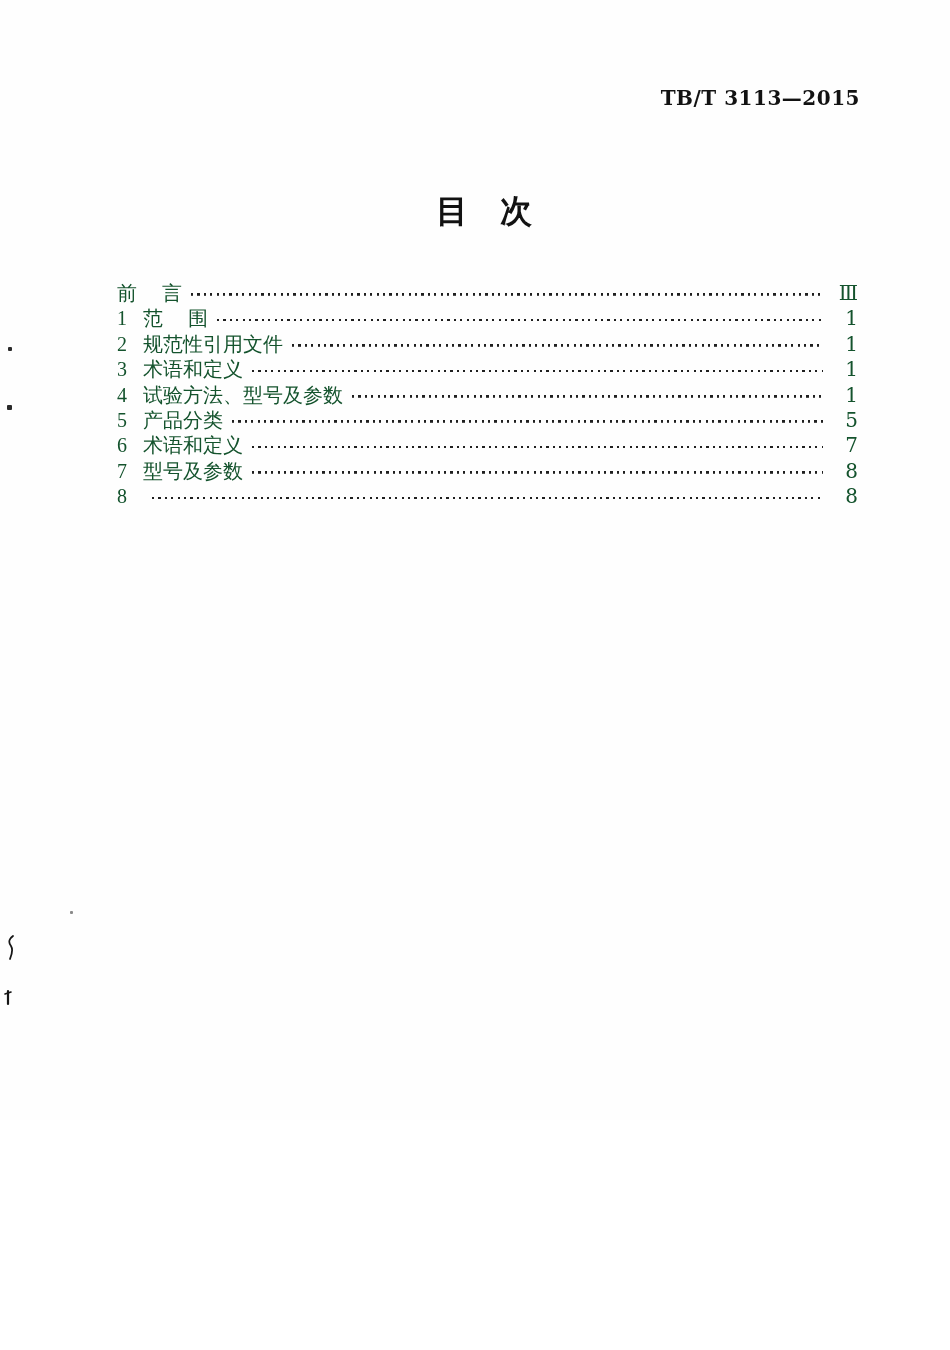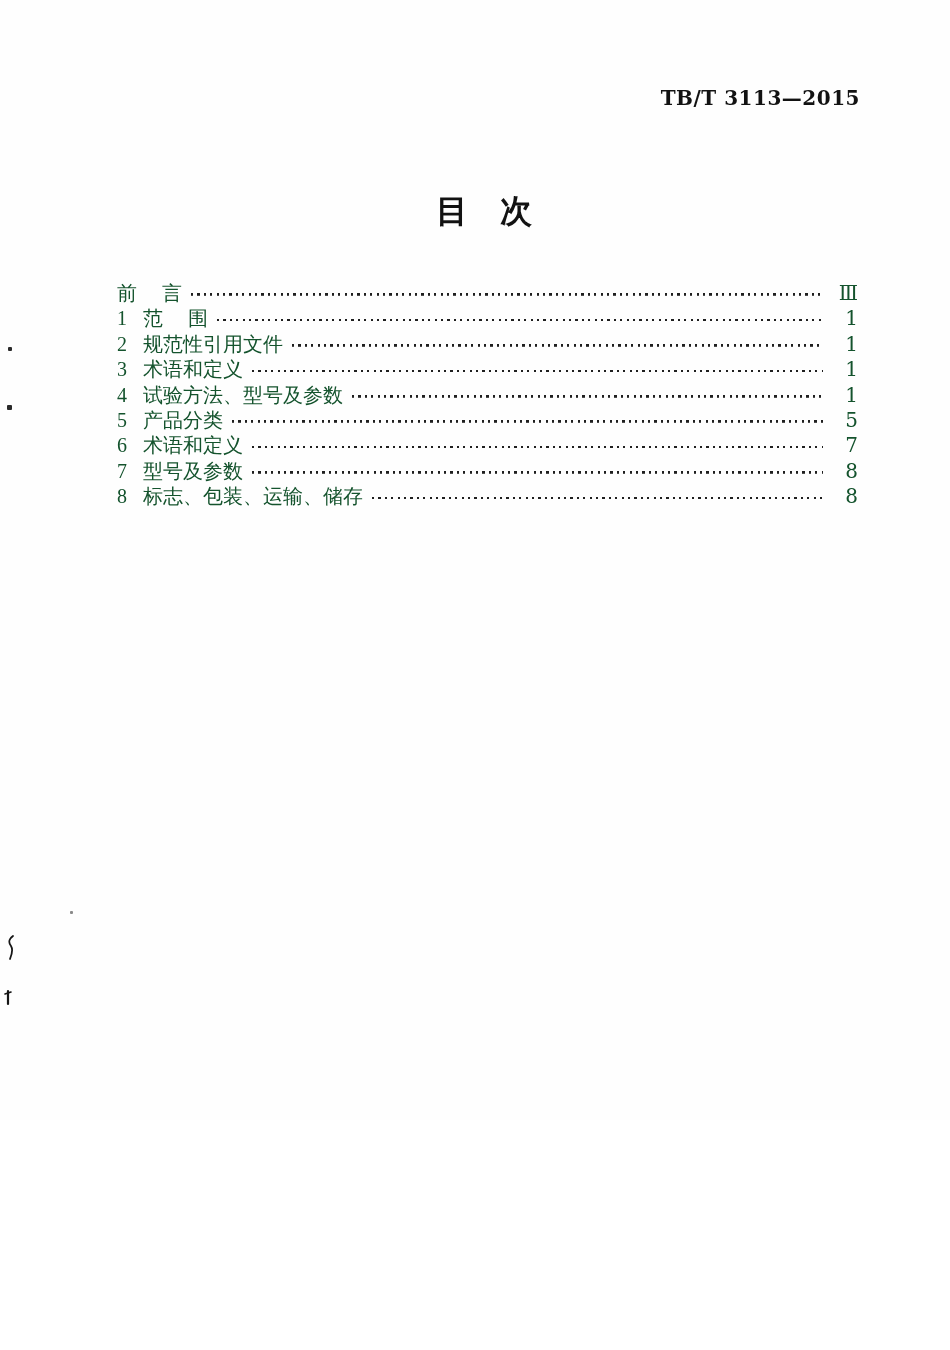--- a/index.html
+++ b/index.html
@@ -172,21 +172,20 @@
       <span class="toc-page">7</span>
     </div>
       <div class="toc-row">
       <span class="toc-num">7</span>
       <span class="toc-title">型号及参数</span>
       <span class="leader"></span>
       <span class="toc-page">8</span>
     </div>
       <div class="toc-row">
       <span class="toc-num">8</span>
-      <span class="toc-title">标志、包装、运输、储存</span>
       <span class="leader"></span>
       <span class="toc-page">8</span>
     </div>
     </div>
 
   <div class="speck speck-1"></div>
   <div class="speck speck-2"></div>
   <div class="speck speck-3"></div>
 
   <svg class="mark mark-squiggle" width="12" height="26" viewBox="0 0 12 26">

